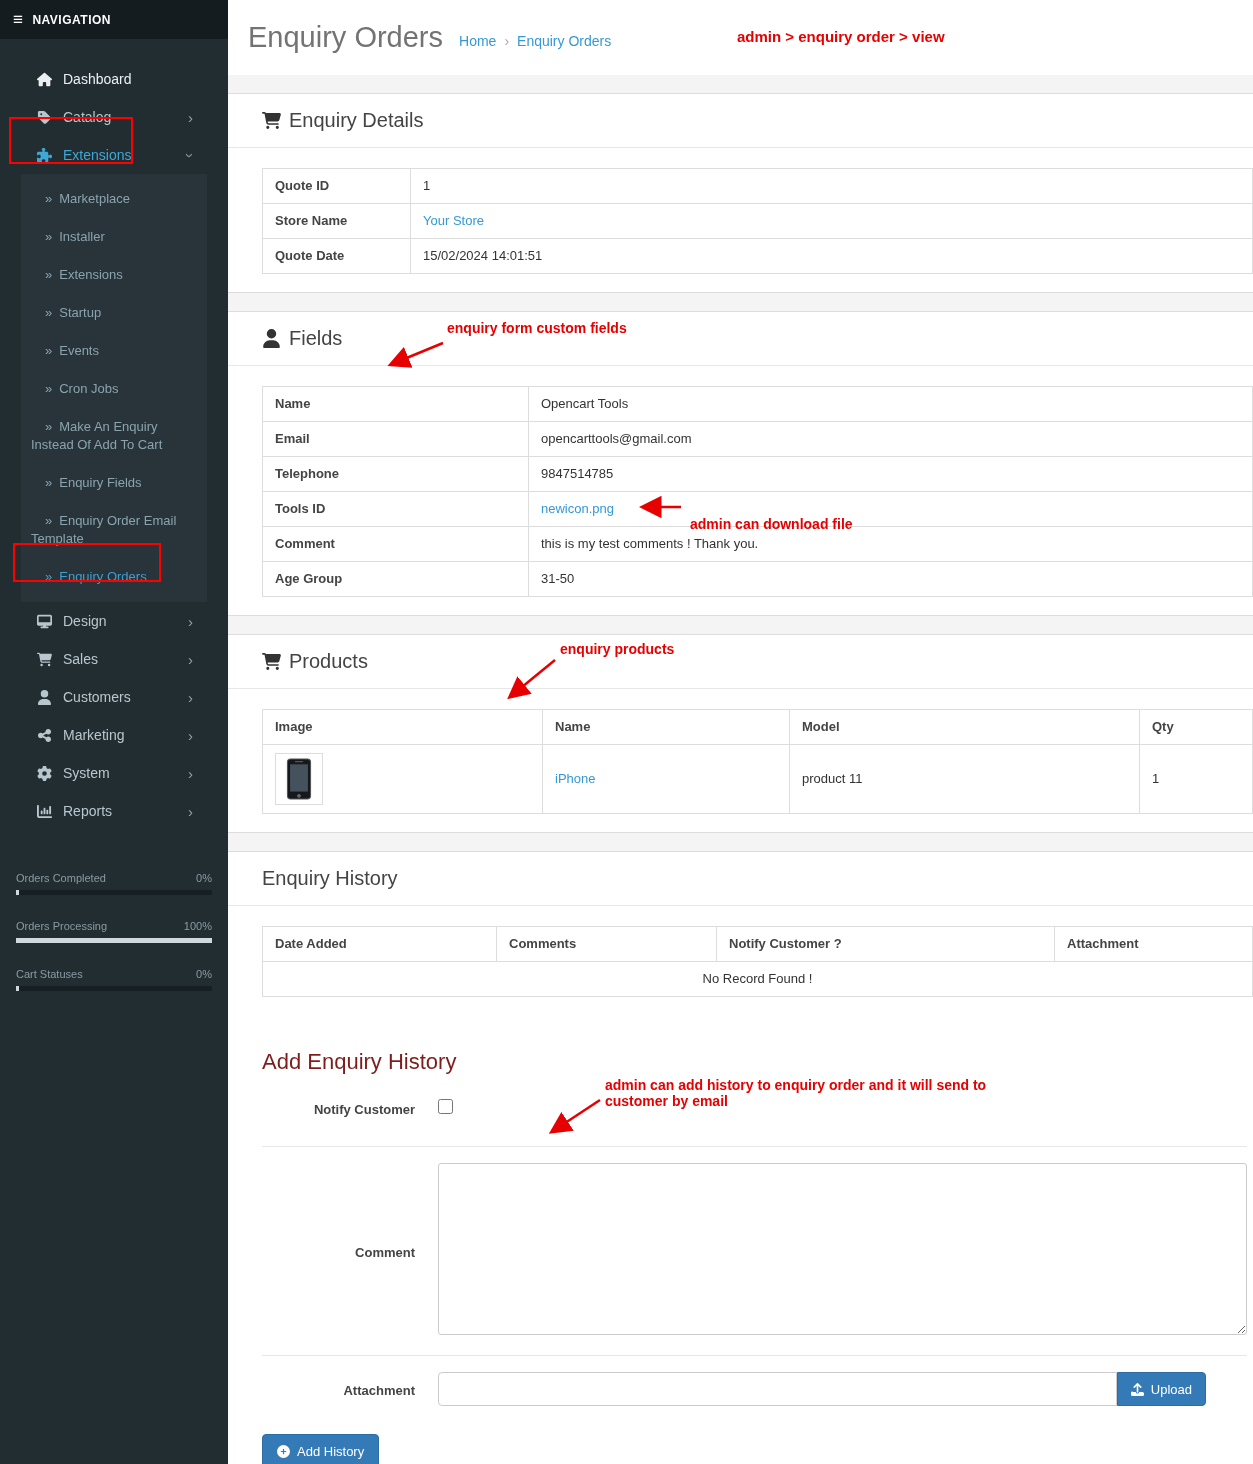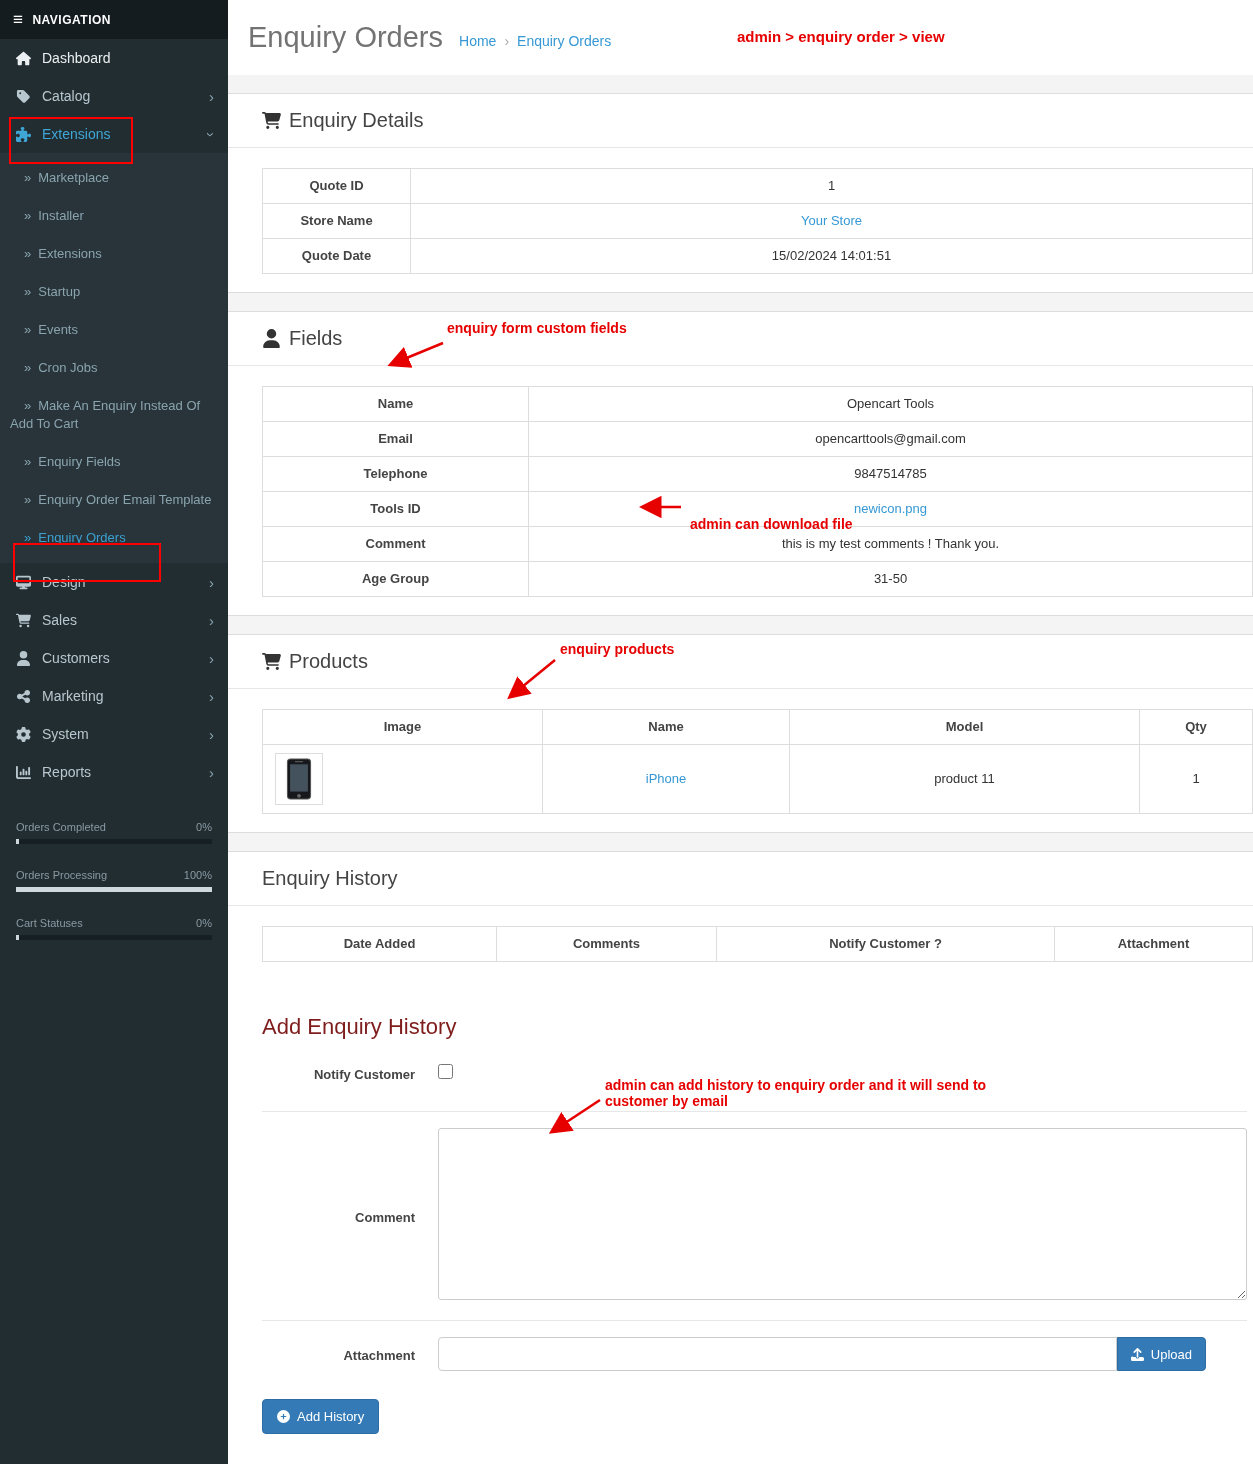--- a/index.html
+++ b/index.html
@@ -11,21 +11,21 @@
   }
   .app { display:flex; width:1253px; height:1464px; }
 
   
   .sidebar { width:228px; flex-shrink:0; background:#222d32; color:#b8c7ce; position:relative; }
   .nav-header {
     height:39px; background:#151c20; color:#fff; display:flex; align-items:center;
     gap:9px; padding:0 13px; font-size:12px; font-weight:bold; letter-spacing:.5px;
   }
   .hamburger { font-size:17px; line-height:1; color:#fff; cursor:pointer; }
-  .menu { list-style:none; margin:0; padding:0; font-size:14px; }
+  .menu { list-style:none; margin:9px; padding:12px; font-size:14px; }
   .menu-item { display:flex; align-items:center; gap:10px; padding:11px 14px; cursor:pointer; }
   .menu-item .mi-icon { width:18px; display:flex; justify-content:center; }
   .menu-item .mi-icon svg { width:15px; height:15px; fill:currentColor; }
   .menu-item .mi-label { flex:1; }
   .chev { color:#8aa4ae; font-size:15px; line-height:1; }
   .chev.down { display:inline-block; transform:rotate(90deg); }
   .menu-item.bright { color:#eceff1; }
   .menu-item.active { color:#3fa7d6; }
   .submenu { list-style:none; margin:0; padding:6px 0; background:#28343a; font-size:13px; color:#8aa4ae; }
   .submenu li { padding:10px 12px 10px 10px; text-indent:14px; line-height:18px; cursor:pointer; }
@@ -57,21 +57,21 @@
 
   .panel { background:#fff; border-top:1px solid #ddd; border-bottom:1px solid #ddd; margin-top:18px; }
   .panel-heading {
     padding:15px 16px 15px 34px; font-size:20px; color:#444; font-weight:400;
     display:flex; align-items:center; gap:8px; border-bottom:1px solid #e7e7e7;
   }
   .panel-heading svg { width:19px; height:19px; fill:#333; }
   .panel-body { padding:20px 0 18px 34px; }
 
   table { border-collapse:collapse; width:100%; font-size:13px; color:#333; }
-  td, th { border:1px solid #ddd; padding:9px 12px; text-align:center; vertical-align:middle; line-height:16px; }
+  td, th { border:1px solid #ddd; padding:9px 12px; text-align:left; vertical-align:middle; line-height:16px; }
   th { font-weight:bold; color:#444; }
   .kv td.lbl { font-weight:bold; color:#444; }
   .kv-details td.lbl { width:148px; }
   .kv-fields td.lbl { width:266px; }
   a.link { color:var(--link,#3698d4); text-decoration:none; cursor:pointer; }
   .center { text-align:center; }
   .img-cell { padding:8px 12px; }
   .thumb { width:48px; height:52px; border:1px solid #ddd; display:flex; align-items:center; justify-content:center; background:#fff; }
   .thumb svg { width:26px; height:42px; }
 
@@ -385,20 +385,23 @@
               <col style="width:338px">
               <col>
             </colgroup>
           <tbody>
               <tr>
             <th>Date Added</th>
             <th>Comments</th>
             <th>Notify Customer ?</th>
             <th>Attachment</th>
           </tr>
+          <tr>
+            <td colspan="4" class="center">No Record Found !</td>
+          </tr>
         </tbody>
           </table>
       </div>
 
       <div class="add-section">
         <h2 class="add-title">Add Enquiry History</h2>
 
         <div class="form-group bordered fg-notify">
           <label class="fg-label">Notify Customer</label>
           <div class="fg-control">

